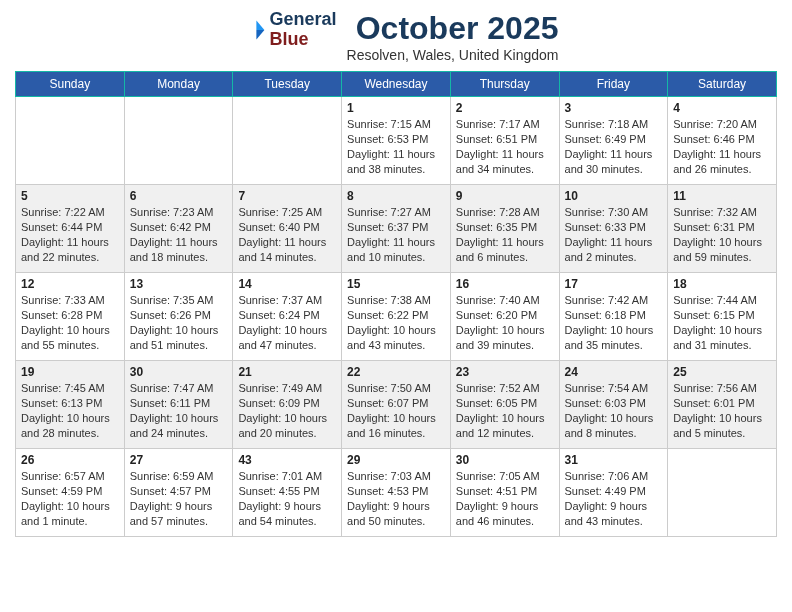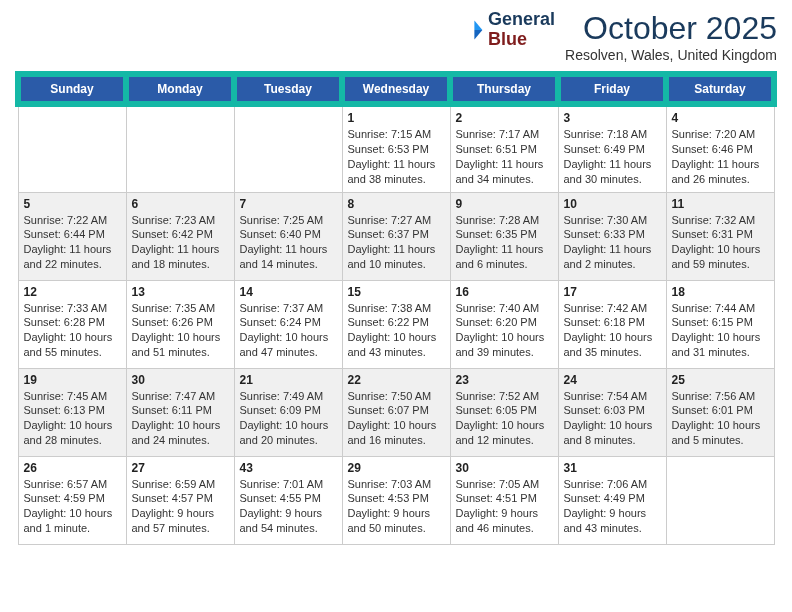--- a/index.html
+++ b/index.html
@@ -10,21 +10,21 @@
       height: 612px;
       overflow: hidden;
     }
     .container {
       width: 792px;
       padding: 10px 15px 10px 15px;
     }
     .header {
       display: flex;
       align-items: flex-start;
-      justify-content: flex-end;
+      justify-content: center;
       margin-bottom: 8px;
     }
     .logo {
       display: flex;
       align-items: center;
       gap: 4px;
     }
     .logo-text {
       font-size: 18px;
       font-weight: bold;
@@ -34,41 +34,41 @@
     .logo-blue { color: #7f1d1d; }
     .logo-icon {
       width: 32px;
       height: 32px;
     }
     .title-block {
       text-align: right;
     }
     .month-title {
       font-size: 32px;
-      font-weight: normal;
+      font-weight: bold;
       color: #1a3a5c;
     }
     .location {
       font-size: 14px;
       color: #333;
       margin-left: 10px;
     }
     table {
       width: 100%;
       border-collapse: collapse;
       table-layout: fixed;
     }
     th {
       background-color: #2b5ba8;
       color: white;
       text-align: center;
       padding: 5px 3px;
       font-size: 12px;
-      font-weight: bold;
-      border: 6px solid #14b8a6;
+      font-weight: normal;
+      border: 1px solid #14b8a6;
     }
     td {
       border: 1px solid #ccc;
       vertical-align: top;
       padding: 4px 5px;
       font-size: 10px;
       color: #222;
       height: 88px;
     }
     .day-num {

